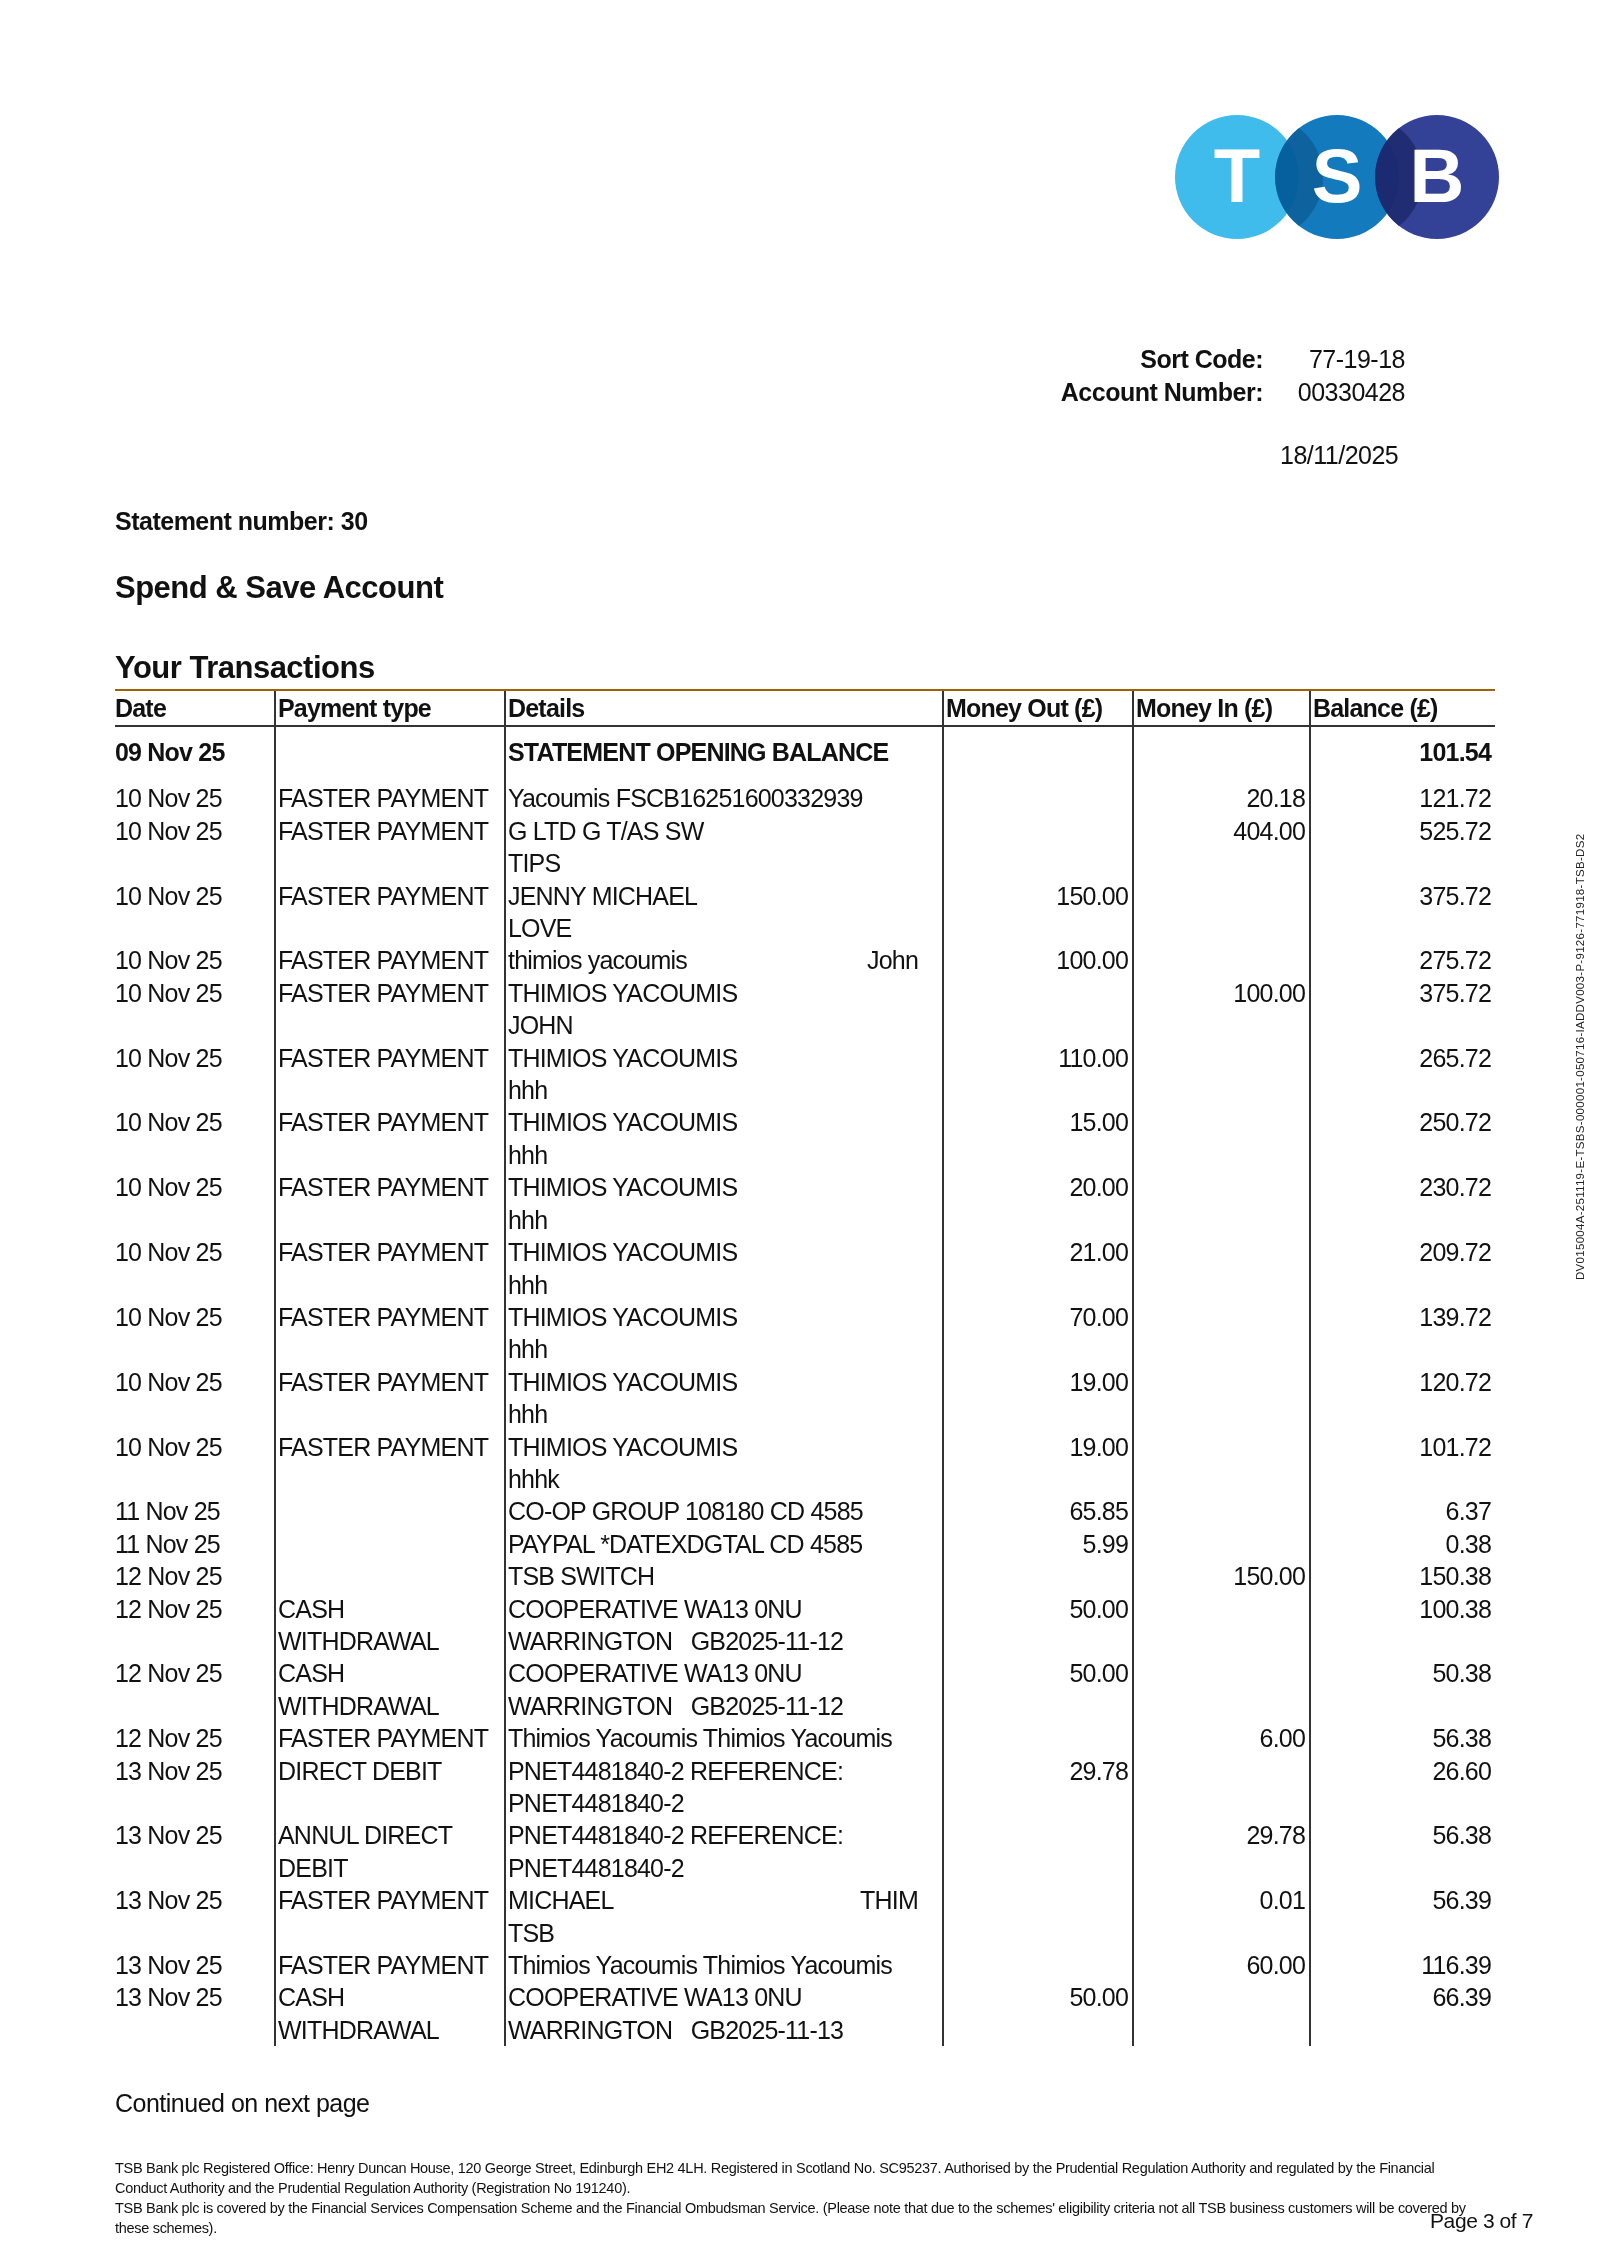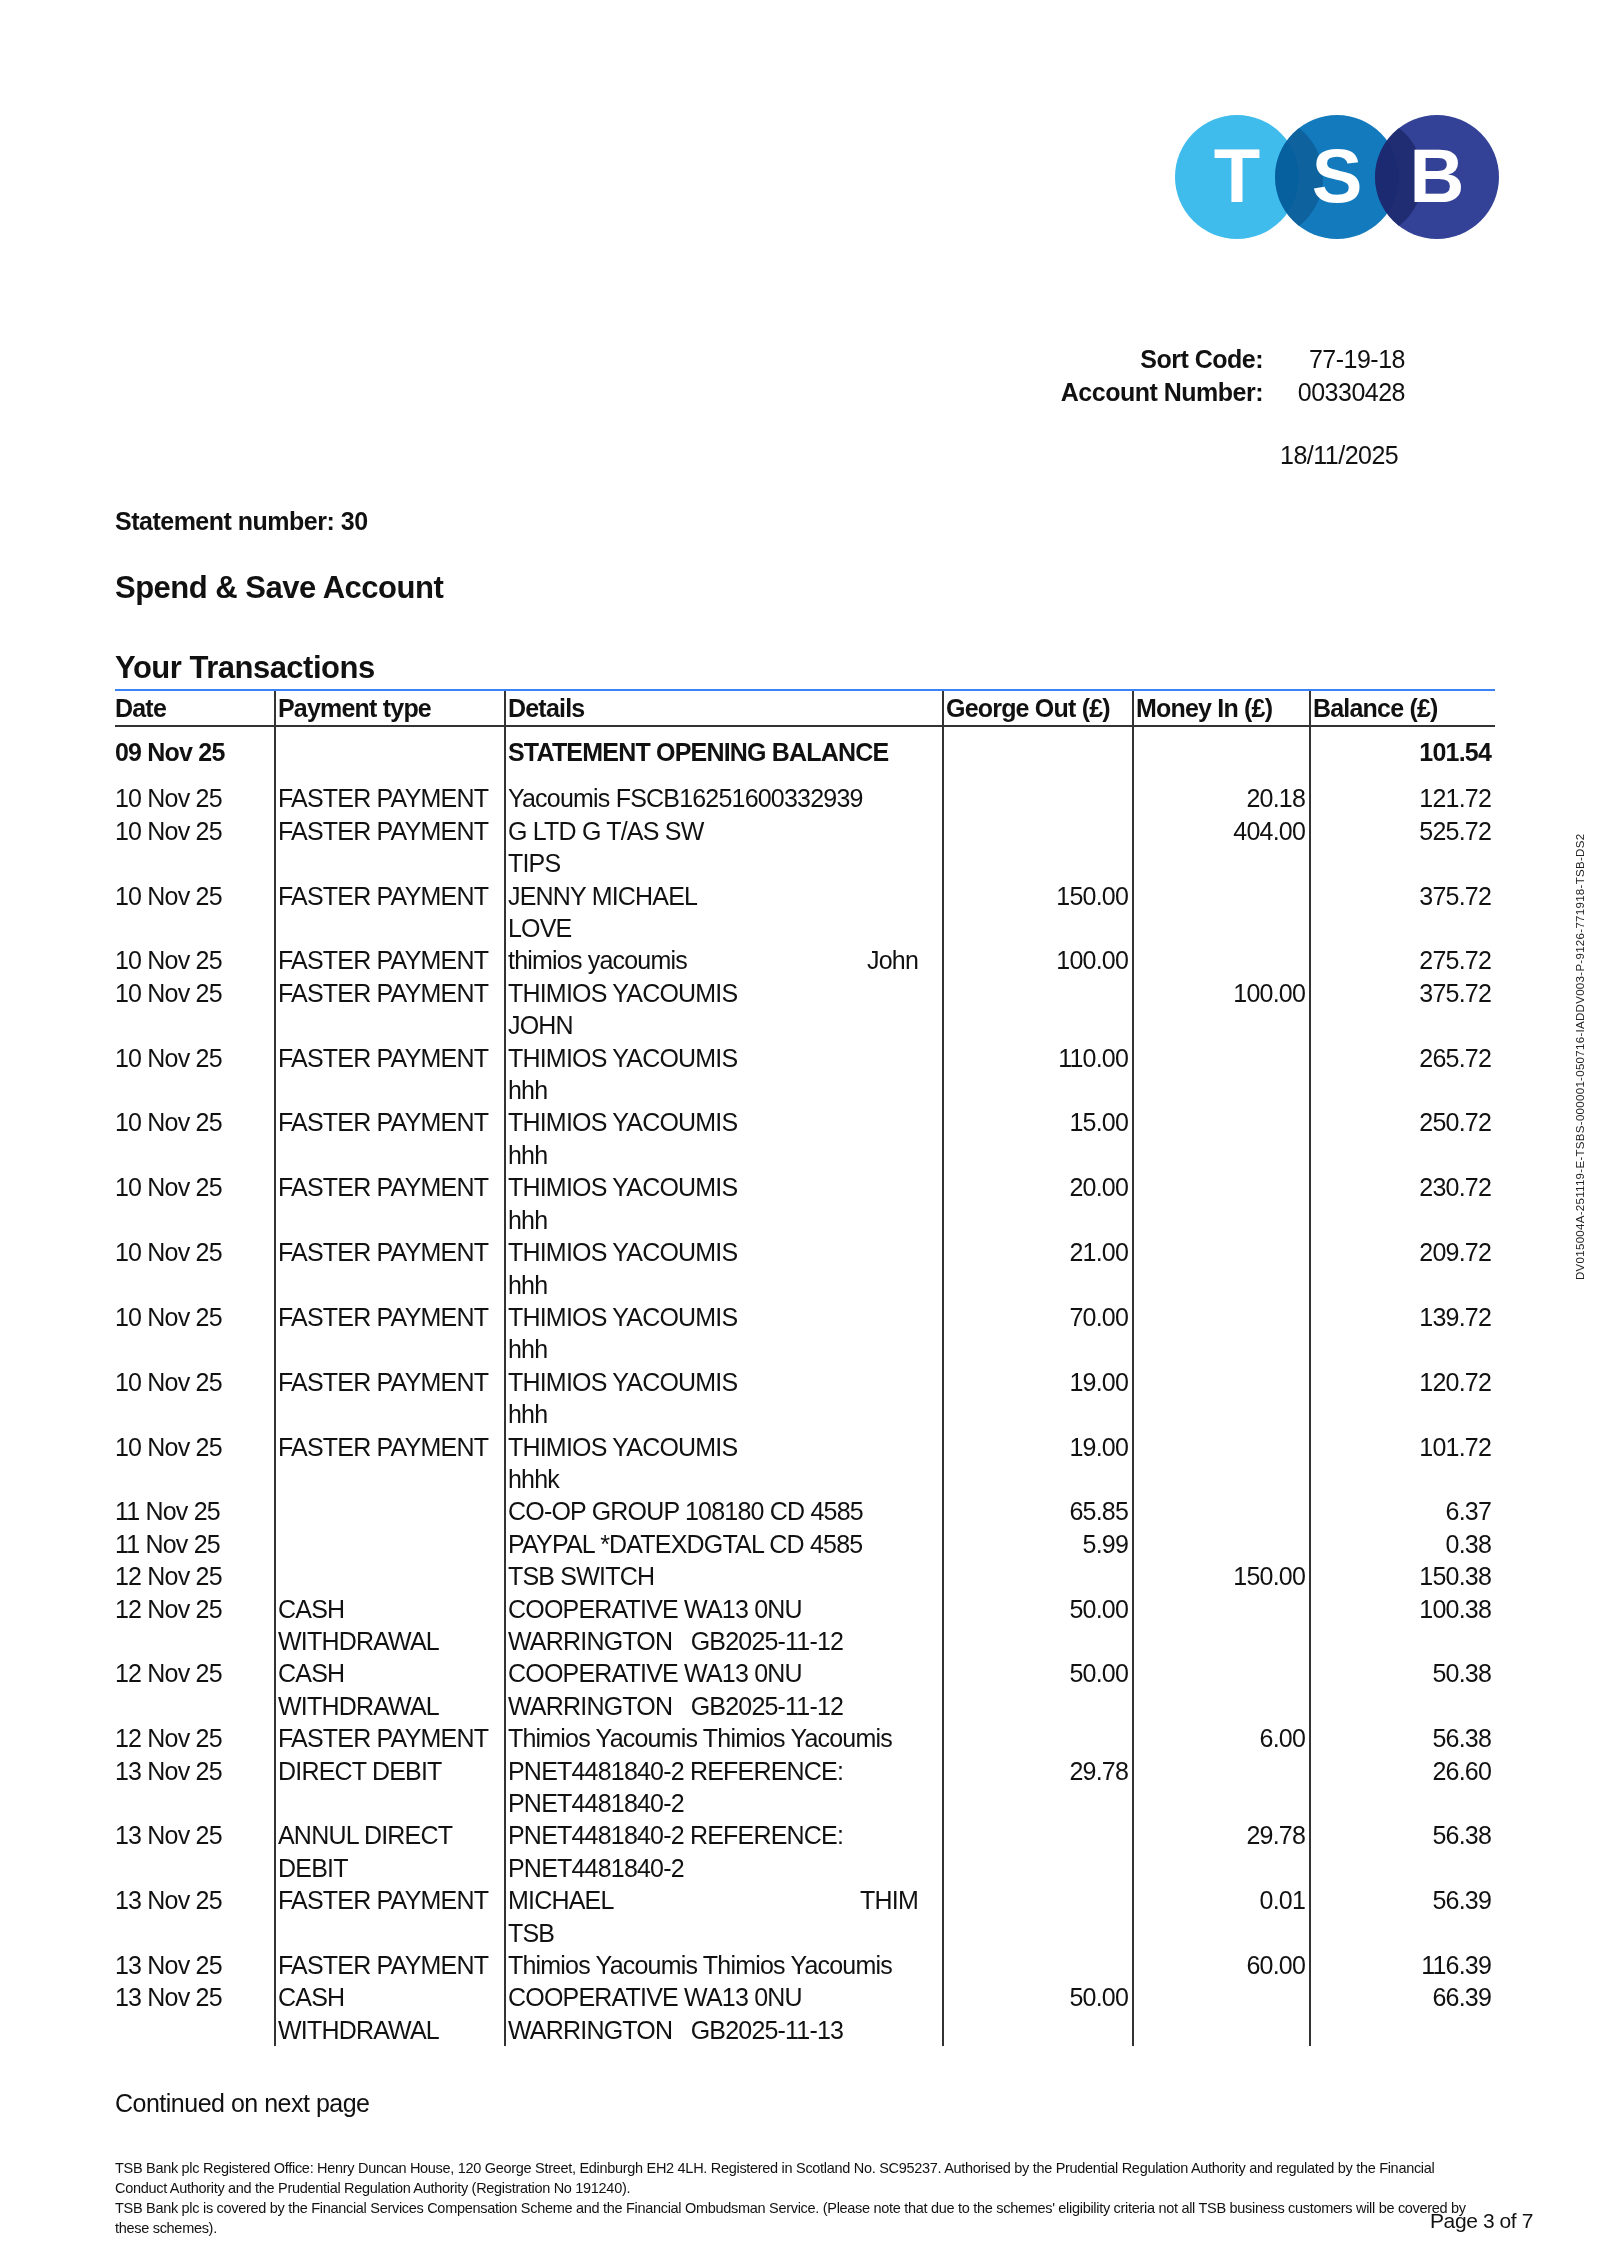--- a/index.html
+++ b/index.html
@@ -9,21 +9,21 @@
   .logo { left:1172px; top:112px; width:330px; height:130px; }
   .acct { right:195px; top:343px; text-align:right; font-size:25px; line-height:33px; letter-spacing:-0.5px; }
   .acct .lbl { font-weight:bold; display:inline-block; text-align:right; }
   .acct .val { display:inline-block; width:128px; text-align:right; margin-left:14px; }
   .date-right { left:1280px; top:441px; font-size:25px; letter-spacing:-0.5px; }
   .stmt-num { left:115px; top:507px; font-size:25px; font-weight:bold; letter-spacing:-0.5px; }
   .acct-name { left:115px; top:570px; font-size:31px; font-weight:bold; letter-spacing:-0.5px; }
   .txn-title { left:115px; top:650px; font-size:31px; font-weight:bold; letter-spacing:-0.5px; }
   table.txn { position:absolute; left:115px; top:689px; width:1380px; border-collapse:collapse; table-layout:fixed;
               font-size:25px; letter-spacing:-0.8px; }
-  table.txn th { text-align:left; font-weight:bold; border-top:2px solid #3b82f6; border-bottom:2px solid #333;
+  table.txn th { text-align:left; font-weight:bold; border-top:2px solid #a16207; border-bottom:2px solid #333;
                  height:34px; padding:0 0 0 2px; vertical-align:middle; white-space:nowrap; }
   table.txn th + th, table.txn td + td { border-left:2px solid #333; }
   table.txn td { vertical-align:top; padding:0 4px 0 2px; line-height:32.4px; white-space:pre; }
   table.txn td.num { text-align:right; }
   table.txn tr.opening td { font-weight:bold; padding-top:9px; padding-bottom:14px; }
   table.txn td.first-col { padding-left:0; }
   .extra { float:right; padding-right:20px; }
   .continued { left:115px; top:2089px; font-size:25px; letter-spacing:-0.5px; }
   .legal { left:115px; top:2158px; width:1370px; font-size:14.5px; line-height:20px; letter-spacing:-0.3px; }
   .page { left:1430px; top:2209px; font-size:21px; letter-spacing:-0.4px; }
@@ -65,21 +65,21 @@
       <col style="width:438px">
     <col style="width:190px">
       <col style="width:177px">
       <col style="width:185px">
   </colgroup>
   <thead>
     <tr>
       <th style="padding-left:0">Date</th>
       <th>Payment type</th>
       <th>Details</th>
-      <th>George Out (£)</th>
+      <th>Money Out (£)</th>
       <th>Money In (£)</th>
       <th>Balance (£)</th>
     </tr>
   </thead>
   <tbody id="txn-body">
     <tr class="opening">
       <td class="first-col">09 Nov 25</td>
       <td></td>
       <td>STATEMENT OPENING BALANCE</td>
       <td class="num"></td>

